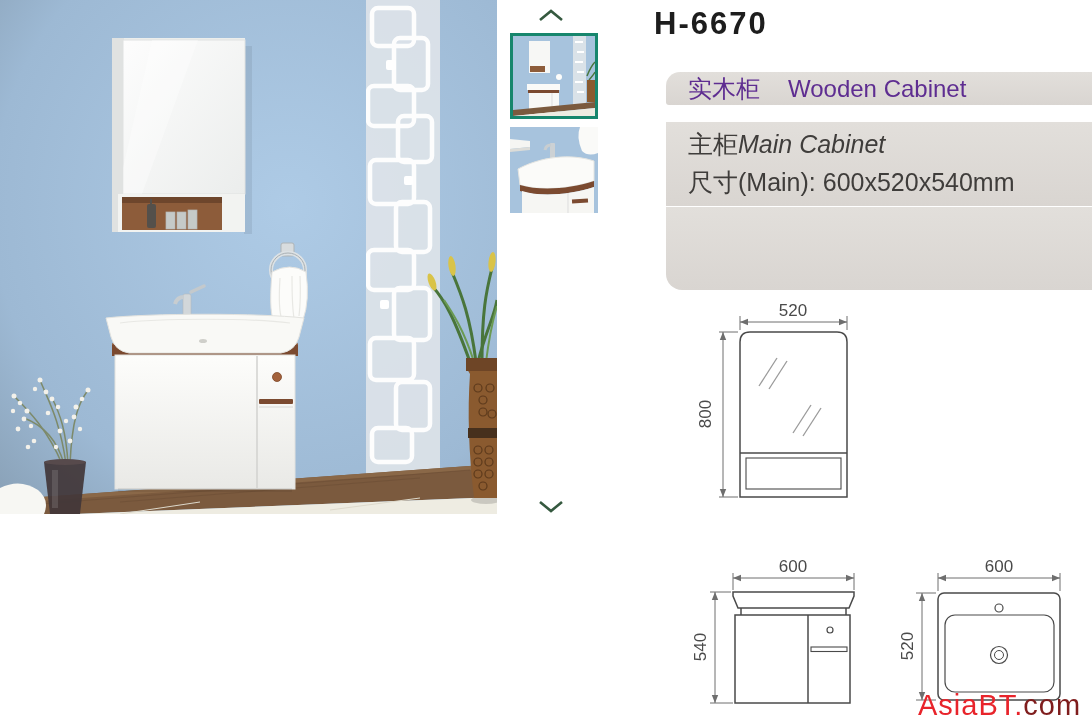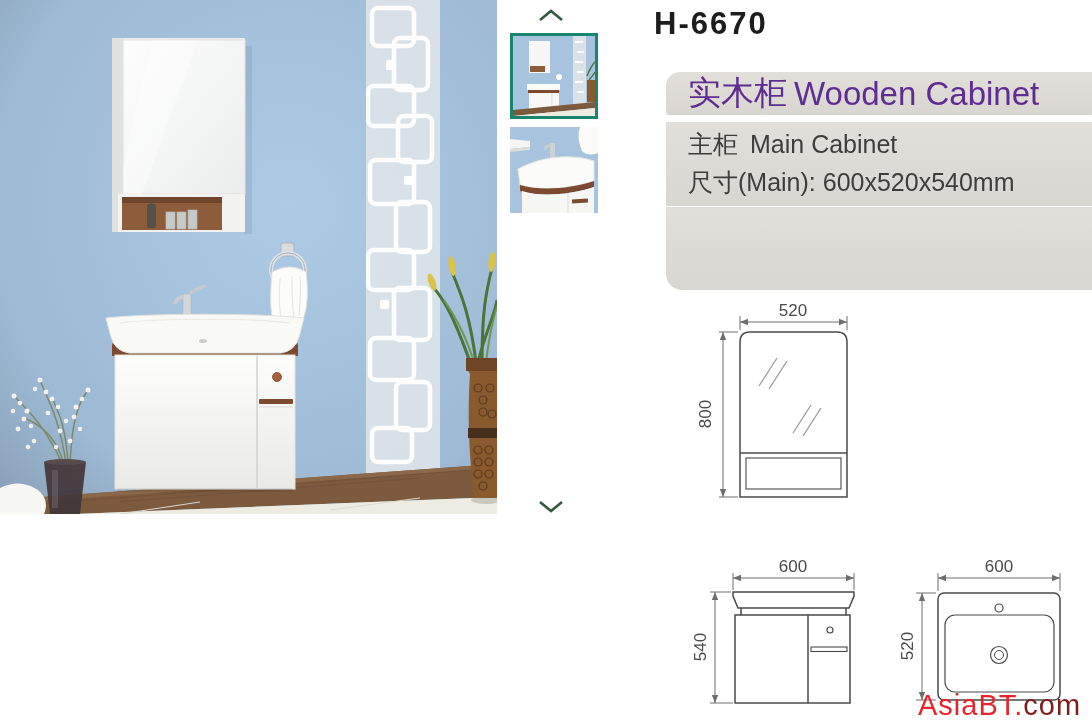--- a/index.html
+++ b/index.html
@@ -15,27 +15,27 @@
   #arrow-up{top:4px;}
   #arrow-down{top:495px;}
   .thumb{left:510px;width:88px;height:86px;box-sizing:border-box;cursor:pointer;background:#a7c3dd;overflow:hidden;}
   #thumb-1{top:33px;border:3px solid #17866d;}
   #thumb-2{top:127px;border:none;}
   .thumb svg{display:block;}
   
   #product-code{left:654px;top:6px;font-size:31px;font-weight:bold;color:#1d1d1d;letter-spacing:2px;}
   
   .band{left:666px;right:0;background:linear-gradient(180deg,#e2dfdb,#d9d5d1);color:#3f3d3b;}
-  #band-header{top:72px;height:43px;border-radius:14px 0 0 3px;display:flex;align-items:center;
-    padding-left:22px;font-size:33px;color:#5e2d91;}
-  #band-header .en{margin-left:7px;}
+  #band-header{top:72px;height:33px;border-radius:14px 0 0 3px;display:flex;align-items:center;
+    padding-left:22px;font-size:24px;color:#5e2d91;}
+  #band-header .en{margin-left:28px;}
   .band-info{padding:3px 0 0 22px;font-size:25px;line-height:38px;}
   #band-main{top:122px;height:81px;}
   #band-mirror{top:207px;height:80px;border-radius:0 0 0 16px;}
-  .band-info .en{margin-left:12px;}
+  .band-info .en{font-style:italic;}
   
   #diagram-mirror{left:675px;top:290px;}
   #diagram-cabinet{left:688px;top:545px;}
   #diagram-basin{left:896px;top:545px;}
   .dim-text{font-size:17px;fill:#4a4a4a;font-family:"Liberation Sans",sans-serif;}
   
   #watermark{left:918px;top:689px;font-size:29px;letter-spacing:1px;white-space:nowrap;}
   #watermark .wm-red{color:#e8242b;}
   #watermark .wm-gray{color:#7f1d1d;}
 </style>

